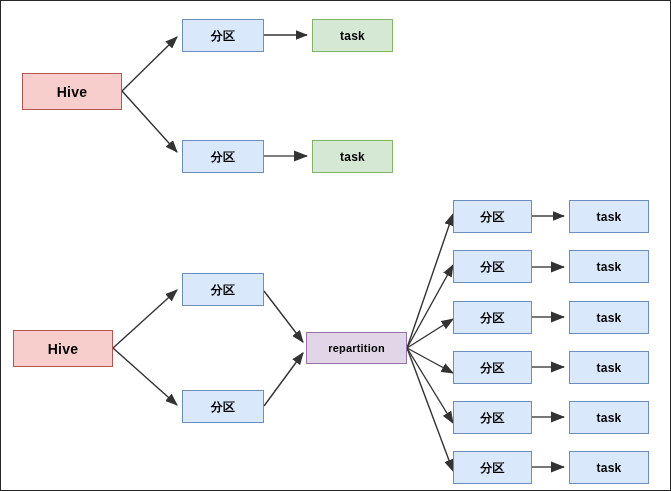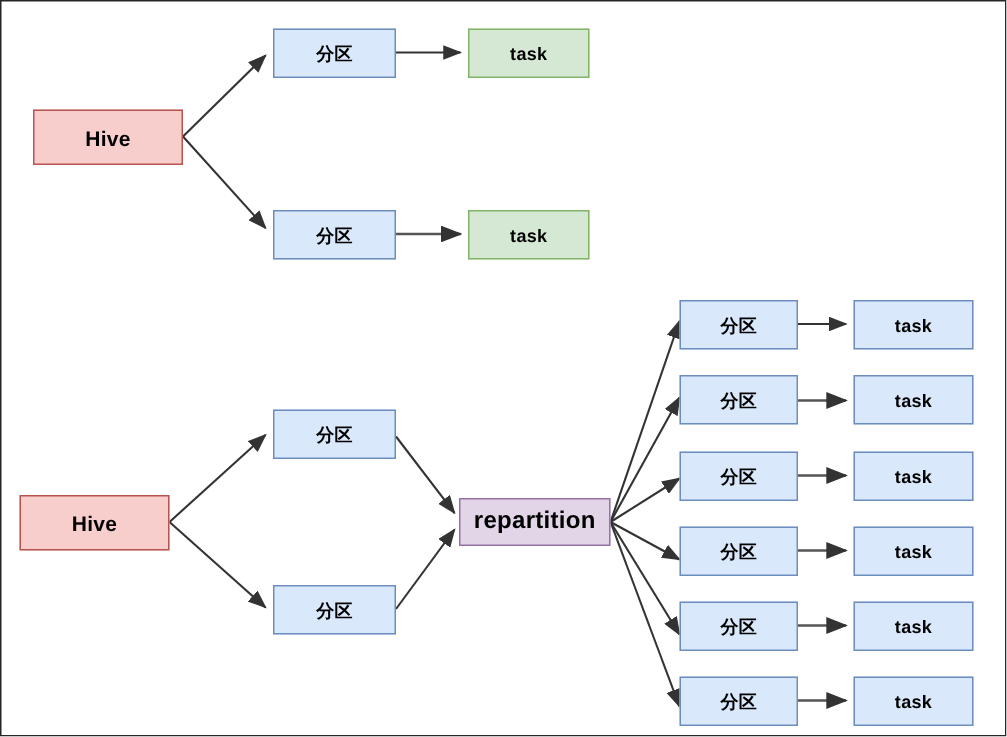--- a/index.html
+++ b/index.html
@@ -55,21 +55,21 @@
     background: #d5e8d4;
     border-color: #82b366;
   }
   .node.task-blue {
     background: #dae8fc;
     border-color: #6c8ebf;
   }
   .node.repartition {
     background: #e1d5e7;
     border-color: #9673a6;
-    font-size: 16px;
+    font-size: 11px;
   }
   .node .label {
     display: block;
     line-height: 1;
     white-space: nowrap;
   }
   .watermark {
     position: absolute;
     font-size: 13px;
     color: #b9c2cf;

